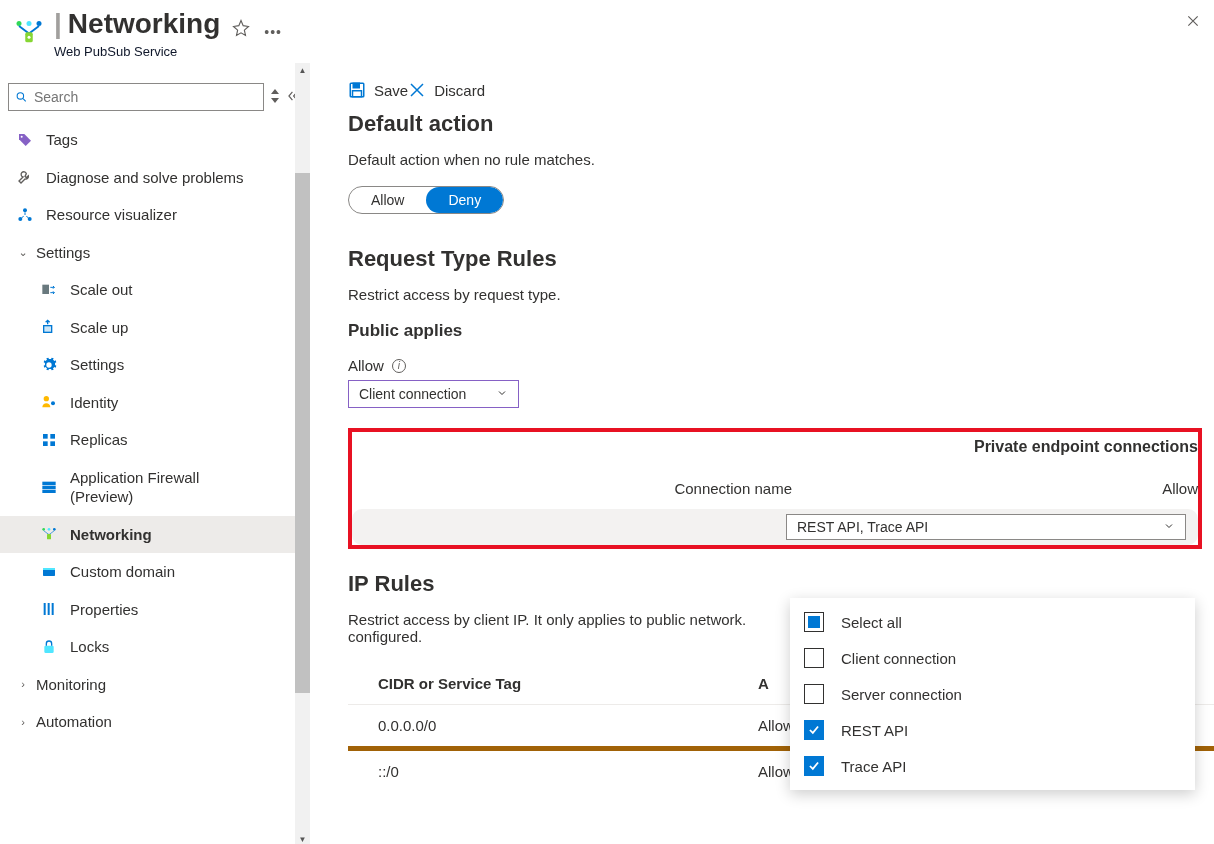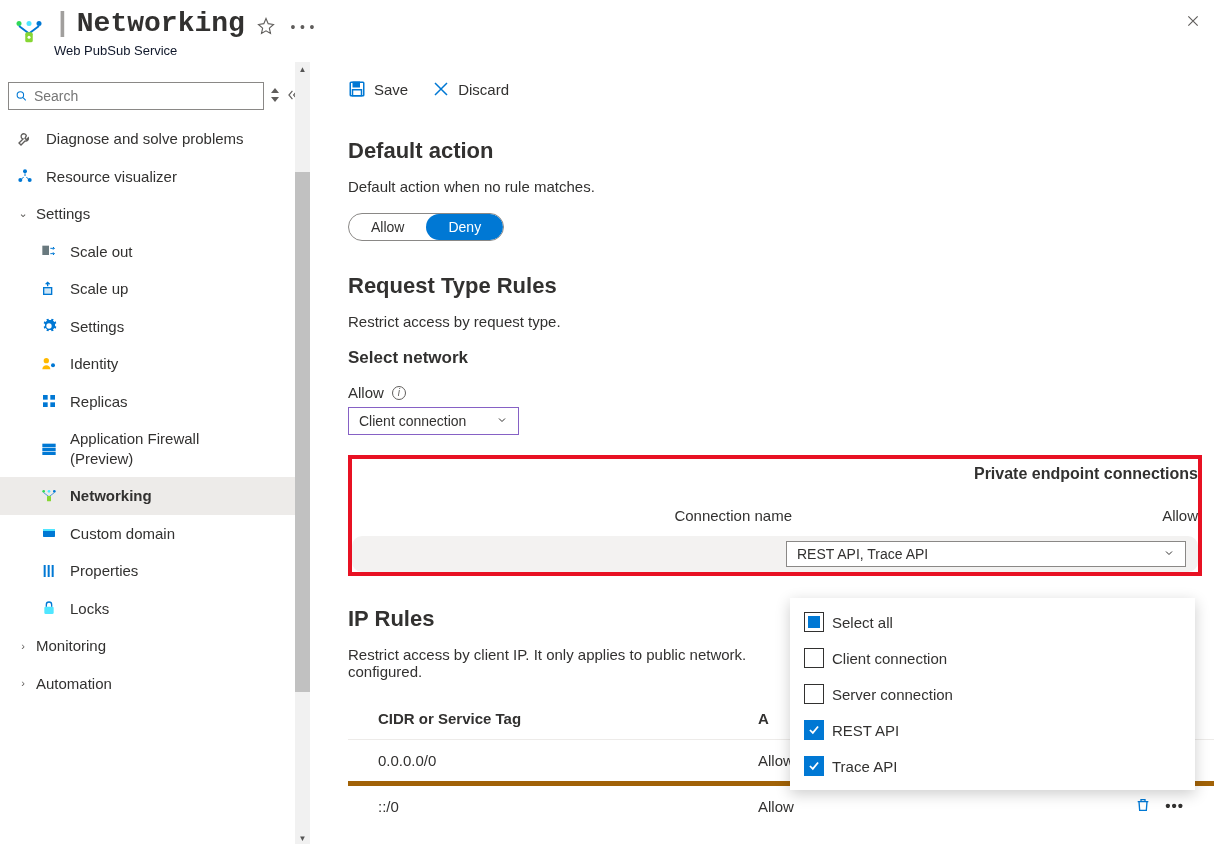--- a/index.html
+++ b/index.html
@@ -24,21 +24,21 @@
 .nav-item { display: flex; align-items: center; padding: 9px 12px 9px 16px; cursor: pointer; color: #323130; }
 .nav-item.sub { padding-left: 40px; }
 .nav-item.active { background: #edebe9; font-weight: 600; }
 .nav-icon { width: 18px; height: 18px; margin-right: 12px; display: inline-flex; align-items: center; justify-content: center; flex-shrink: 0; }
 .nav-chev { width: 14px; text-align: center; margin-right: 6px; color: #605e5c; font-size: 11px; }
 .nav-label { font-size: 15px; color: #323130; line-height: 1.3; }
 .scroll-track { position: absolute; right: 0; top: 0; width: 15px; height: 100%; background: #f1f1f1; }
 .scroll-arrow { width: 15px; height: 15px; background: #f1f1f1; color: #555; font-size: 8px; display: flex; align-items: center; justify-content: center; cursor: pointer; }
 .scroll-thumb { width: 15px; height: 520px; background: #c1c1c1; position: absolute; top: 110px; left: 0; }
 .main { flex: 1; padding: 18px 0 0 38px; overflow: auto; }
-.toolbar { display: flex; align-items: flex-start; gap: 24px; margin-bottom: 40px; }
+.toolbar { display: flex; align-items: flex-start; margin-bottom: 12px; }
 .tb-btn { display: flex; align-items: center; gap: 8px; color: #323130; cursor: pointer; font-size: 15px; }
 .tb-btn svg { width: 18px; height: 18px; color: #0078d4; }
 h2.section { font-size: 22px; font-weight: 700; margin-bottom: 14px; margin-top: 6px; }
 .desc { font-size: 15px; margin-bottom: 18px; color: #323130; }
 .toggle { display: inline-flex; border: 1px solid #8a8886; border-radius: 16px; overflow: hidden; height: 28px; margin-bottom: 26px; }
 .toggle span { padding: 3px 22px; font-size: 14px; cursor: pointer; display: flex; align-items: center; }
 .toggle .sel { background: #0078d4; color: #fff; border-radius: 14px; }
 .sub-h { font-size: 17px; font-weight: 600; margin-bottom: 16px; }
 .field-label { font-size: 15px; display: flex; align-items: center; gap: 8px; margin-bottom: 6px; }
 .info-icon { width: 14px; height: 14px; border: 1px solid #605e5c; border-radius: 50%; display: inline-flex; align-items: center; justify-content: center; font-size: 10px; color: #605e5c; font-style: italic; }
@@ -46,21 +46,21 @@
 .select.purple { border-color: #8661c5; }
 .redbox { border: 4px solid #d83b01;  border-color: #c50f1f; padding: 2px 0 0 0; margin-top: 20px; margin-right: 12px; text-align: right; }
 .redbox { border-color: #e81123; }
 .pvt-h { font-size: 16px; font-weight: 600; padding: 4px 0 12px 8px; }
 .tbl-head { display: flex; padding: 12px 0 12px 30px; font-weight: 400; font-size: 15px; }
 .col-name { width: 410px; }
 .col-allow { flex: 1; }
 .pvt-row { background: #f3f2f1; height: 36px; display: flex; align-items: center; padding-left: 30px; border-radius: 10px; }
 .allow-select { border: 1px solid #8a8886; background: #fff; height: 26px; width: 400px; padding: 0 10px; display: flex; align-items: center; justify-content: space-between; font-size: 14px; cursor: pointer; margin-left: -6px; }
 .dropdown { position: absolute; top: 598px; left: 790px; width: 405px; background: #fff; box-shadow: 0 4px 14px rgba(0,0,0,0.2); z-index: 10; padding: 6px 0; }
-.dd-item { display: flex; align-items: center; padding: 8px 14px; gap: 8px; cursor: pointer; font-size: 15px; }
+.dd-item { display: flex; align-items: center; padding: 8px 14px; gap: 17px; cursor: pointer; font-size: 15px; }
 .chk { width: 20px; height: 20px; border: 1px solid #323130; display: flex; align-items: center; justify-content: center; }
 .chk.checked { background: #0078d4; border-color: #0078d4; color: #fff; }
 .chk.ind { background: #fff; }
 .chk.ind::after { content: ''; width: 12px; height: 12px; background: #0078d4; }
 .ip-head { display: flex; padding: 12px 0 12px 30px; font-weight: 600; font-size: 15px; border-bottom: 1px solid #edebe9; }
 .ip-col-cidr { width: 380px; }
 .ip-col-act { width: 300px; }
 .ip-row { display: flex; padding: 12px 0 12px 30px; font-size: 15px; border-bottom: 5px solid #a16207; align-items: center; }
 .row-icons { display: flex; gap: 14px; color: #0078d4; cursor: pointer; position: absolute; right: 30px; }
 .row-icons span:last-child { color: #323130; font-weight: bold; letter-spacing: 1px; }
@@ -73,21 +73,21 @@
     <svg viewBox="0 0 24 24" width="30" height="30">
         <circle cx="4" cy="6" r="2" fill="#32d857"></circle>
         <circle cx="20" cy="6" r="2" fill="#0078d4"></circle>
         <circle cx="12" cy="6" r="2" fill="#50e6ff"></circle>
         <path d="M4 8 L12 14 L20 8" stroke="#0078d4" stroke-width="1.5" fill="none"></path>
         <rect x="9" y="13" width="6" height="8" rx="1.5" fill="#86d633"></rect>
         <circle cx="12" cy="17" r="1.2" fill="#fff"></circle>
       </svg>
   </span>
   <div>
-    <div style="display:flex;align-items:flex-start;font-family:Liberation Mono, monospace;">
+    <div style="display:flex;align-items:flex-end;">
       <span class="page-title"><span class="title-sep">|</span><span>Networking</span></span>
       <span class="star-icon">
         <svg width="18" height="18" viewBox="0 0 24 24" fill="none" stroke="#605e5c" stroke-width="1.5">
             <path d="M12 2l2.9 6.9L22 10l-5.5 4.8L18 22l-6-3.5L6 22l1.5-7.2L2 10l7.1-1.1z"></path>
           </svg>
       </span>
       <span class="more-dots">•••</span>
     </div>
     <div class="svc-name">Web PubSub Service</div>
   </div>
@@ -115,20 +115,29 @@
       </span>
       <span class="dbl-chev">
         <svg width="14" height="14" viewBox="0 0 24 24" fill="none" stroke="#605e5c" stroke-width="2">
             <path d="M11 5l-6 7 6 7 M19 5l-6 7 6 7"></path>
           </svg>
       </span>
     </div>
     <ul class="nav">
       <li class="nav-item">
         <span class="nav-icon">
+            <svg width="16" height="16" viewBox="0 0 24 24" fill="#8661c5">
+              <path d="M3 3h8l10 10-8 8L3 11z"></path>
+              <circle cx="7" cy="7" r="1.5" fill="#fff"></circle>
+            </svg>
+          </span>
+        <span class="nav-label">Tags</span>
+      </li>
+      <li class="nav-item">
+        <span class="nav-icon">
             <svg width="16" height="16" viewBox="0 0 24 24" fill="none" stroke="#605e5c" stroke-width="2">
               <path d="M14 7a4 4 0 1 0-5 5l-6 6 3 3 6-6a4 4 0 0 0 5-5l-3 3-2-2z"></path>
             </svg>
           </span>
         <span class="nav-label">Diagnose and solve problems</span>
       </li>
       <li class="nav-item">
         <span class="nav-icon">
             <svg width="16" height="16" viewBox="0 0 24 24">
               <circle cx="12" cy="5" r="3" fill="#0078d4"></circle>
@@ -276,21 +285,21 @@
 
     <h2 class="section">Default action</h2>
     <p class="desc">Default action when no rule matches.</p>
     <div class="toggle">
       <span>Allow</span>
       <span class="sel">Deny</span>
     </div>
 
     <h2 class="section">Request Type Rules</h2>
     <p class="desc">Restrict access by request type.</p>
-    <div class="sub-h">Select network</div>
+    <div class="sub-h">Public applies</div>
     <div class="field-label">
       <span>Allow</span>
       <span class="info-icon">i</span>
     </div>
     <div class="select purple">
       <span>Client connection</span>
       <span><svg width="12" height="12" viewBox="0 0 24 24" fill="none" stroke="#323130" stroke-width="2">
             <path d="M6 9l6 6 6-6"></path>
           </svg></span>
     </div>
@@ -305,21 +314,21 @@
         <div class="col-name"></div>
         <div class="allow-select">
           <span>REST API, Trace API</span>
           <span><svg width="12" height="12" viewBox="0 0 24 24" fill="none" stroke="#323130" stroke-width="2">
                 <path d="M6 9l6 6 6-6"></path>
               </svg></span>
         </div>
       </div>
     </div>
 
-    <h2 class="section" style="margin-top:30px;">IP Rules</h2>
+    <h2 class="section" style="margin-top:22px;">IP Rules</h2>
     <p class="desc" style="max-width:780px;">
       <span>Restrict access by client IP. It only applies to public network.</span>
       <span style="float:right;margin-right:6px;">e</span><br>
       <span>configured.</span>
     </p>
     <div class="ip-head">
       <div class="ip-col-cidr">CIDR or Service Tag</div>
       <div class="ip-col-act"><span>A</span></div>
     </div>
     <div class="ip-row" style="position:relative;">

